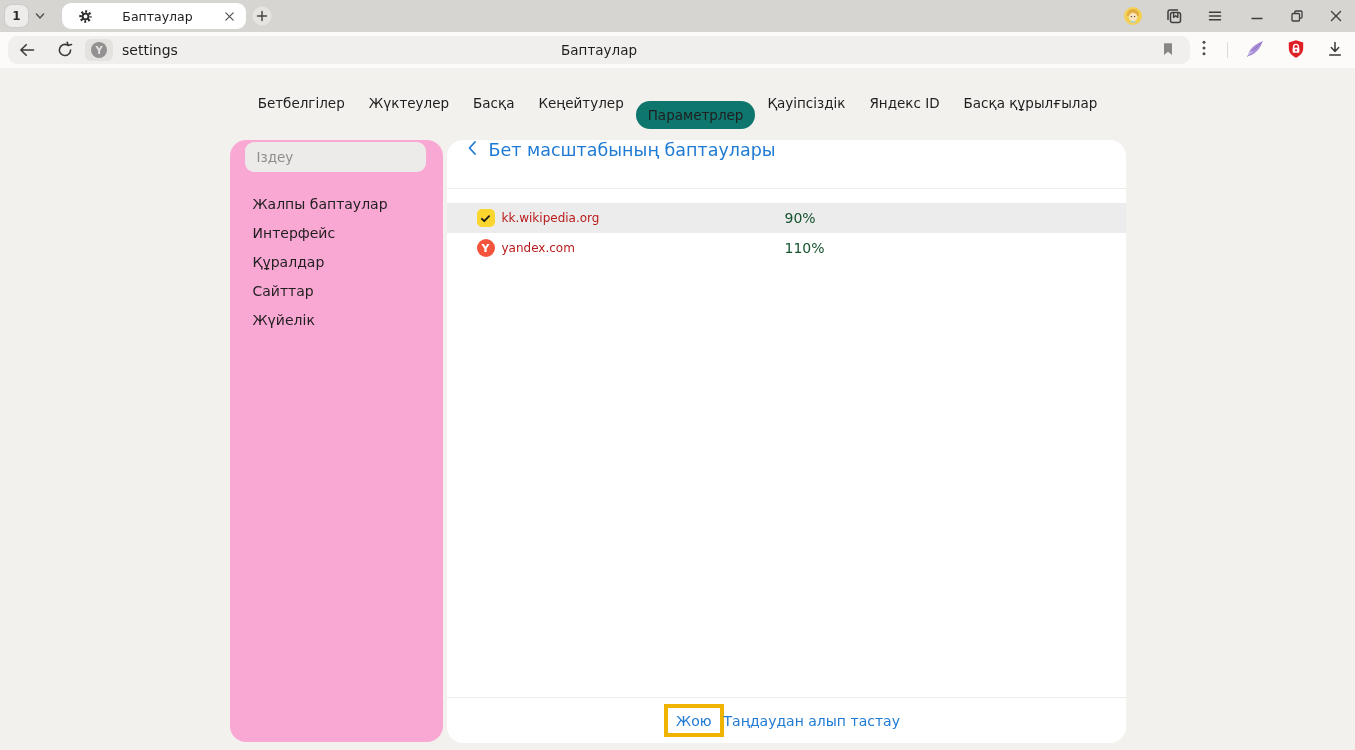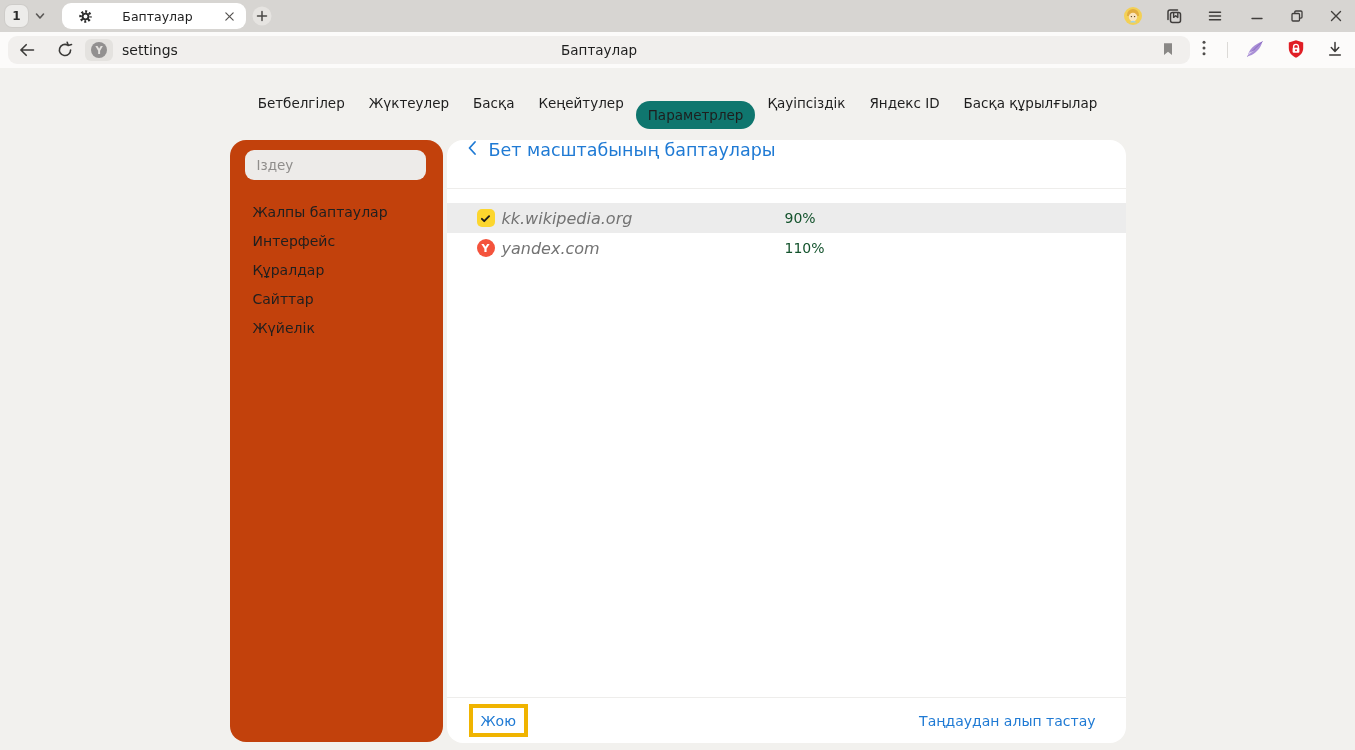--- a/index.html
+++ b/index.html
@@ -49,44 +49,44 @@
   .download-btn { position:absolute; left:1326px; top:8px; width:18px; height:20px; }
 
   
   .page { position:absolute; top:68px; left:0; width:1355px; height:682px; background:#f2f1ee; }
   .nav-tabs { display:flex; justify-content:center; align-items:center; margin-top:21px; height:28px; }
   .nav-tab { font-size:13.5px; color:#1e1e1e; padding:6px 12px; border-radius:14px; white-space:nowrap; cursor:pointer; }
   .nav-tab.active { background:#0f766e;margin-top:23px; }
 
   .content { width:896px; margin:23px auto 0; display:flex; gap:4px; align-items:flex-start; }
 
-  .sidebar-card { width:213px; height:602px; background:#c2410c; border-radius:16px; padding-top:10px; flex:none; }
+  .sidebar-card { width:213px; height:602px; background:#f9a8d4; border-radius:16px; padding-top:2px; flex:none; }
   .search-input { display:block; width:181px; height:30px; margin:0 auto 0 15px; background:#edebe9;
     border:none; border-radius:9px; padding:0 12px; font-size:13.5px; color:#1f1f1f; outline:none;
     font-family:"DejaVu Sans","Liberation Sans",sans-serif; }
   .search-input::placeholder { color:#8f8d8b; }
   .sidebar-list { list-style:none; margin-top:18px; padding-left:23px; }
   .sidebar-list li { font-size:14px; color:#1f1f1f; line-height:29px; cursor:pointer; white-space:nowrap; }
 
   .main-card { width:679px; height:603px; background:#ffffff; border-radius:16px; display:flex; flex-direction:column; flex:none; }
   .main-header { height:49px; flex:none; display:flex; align-items:flex-start; padding:0 20px; border-bottom:1px solid #eeedeb; }
   .back-chevron { width:10px; height:16px; flex:none; cursor:pointer; }
   .main-title { font-size:17.5px; color:#1f7ad4; margin-left:12px; white-space:nowrap; }
   .zoom-list { margin-top:14px; }
   .zoom-row { height:30px; display:flex; align-items:center; padding:0 30px; }
   .zoom-row.selected { background:#ececec; }
   .row-icon { width:18px; height:18px; flex:none; margin-right:7px; }
   .checkbox { background:#fcd62e; border-radius:5px; display:flex; align-items:center; justify-content:center; }
   .yandex-favicon { background:#f4533c; border-radius:50%; color:#ffffff; font-size:11px; font-weight:bold;
     display:flex; align-items:center; justify-content:center; }
-  .site-label { width:283px; font-size:16px; color:#737373; flex:none;font-style:italic; }
+  .site-label { width:283px; font-size:12px; color:#b91c1c; flex:none; }
   .zoom-value { font-size:14px; color:#14532d; }
   .main-spacer { flex:1; }
   .main-footer { height:46px; flex:none; border-top:1px solid #eeedeb; display:flex; align-items:center;
-    justify-content:space-between; padding:0 30px; }
+    justify-content:center; padding:0 30px; }
   .delete-highlight { border:4px solid #f0b400; padding:3px 8px; margin-left:-8px; background:#ffffff; }
   .delete-btn { font-size:14px; color:#1f7ad4; cursor:pointer; white-space:nowrap; }
   .deselect-link { font-size:14px; color:#1f7ad4; cursor:pointer; white-space:nowrap; }
 </style>
 </head>
 <body>
 
 <div class="screen">
 
   <div class="tab-bar">

